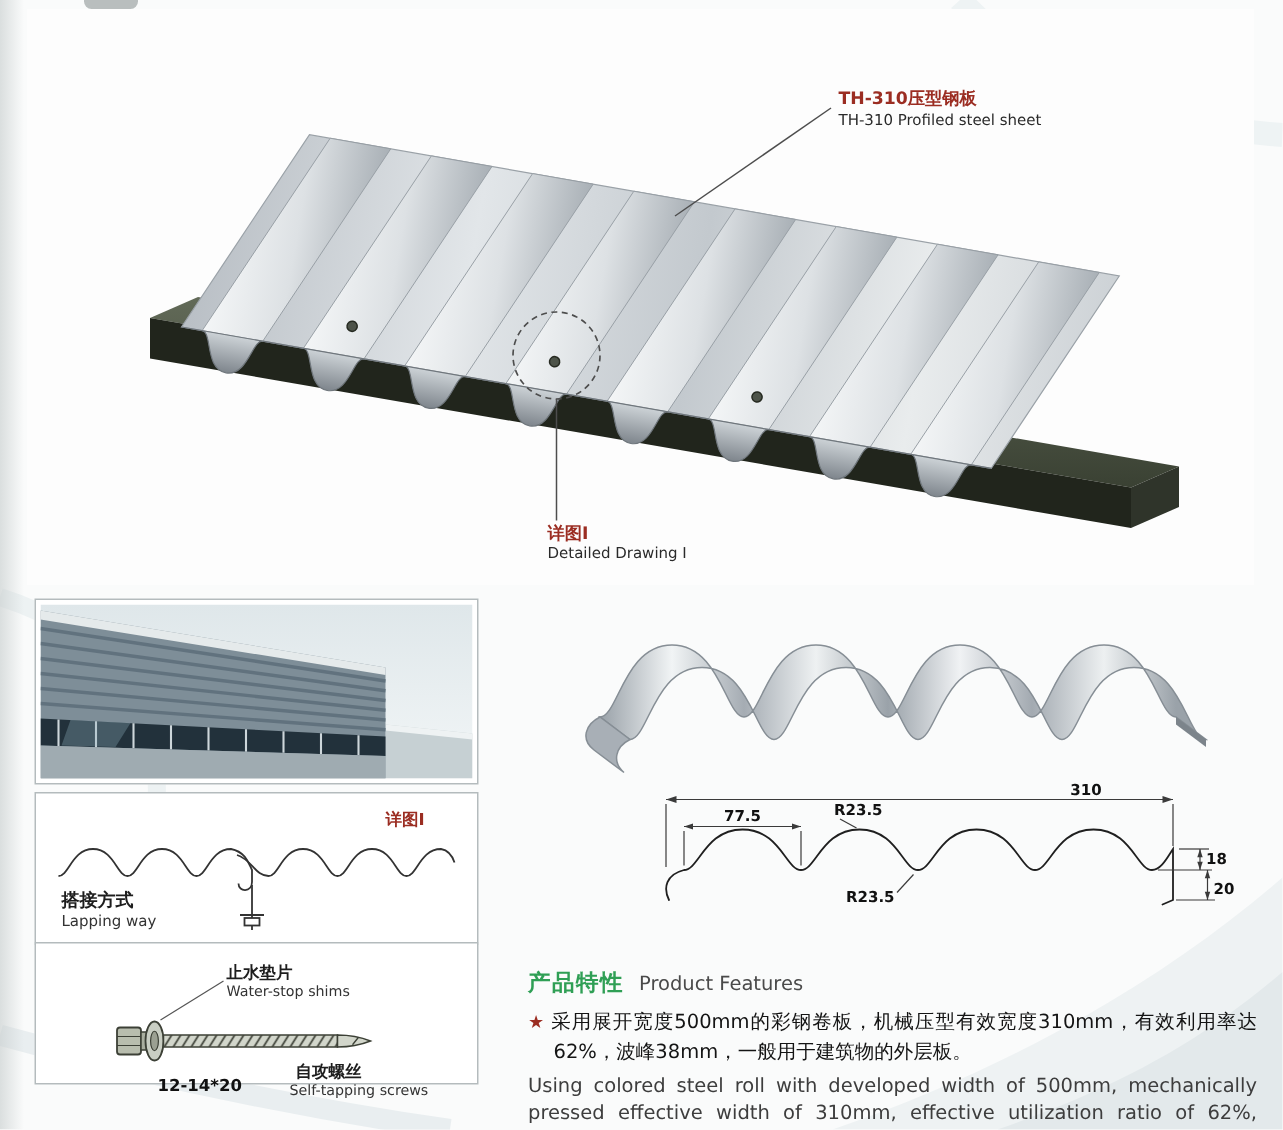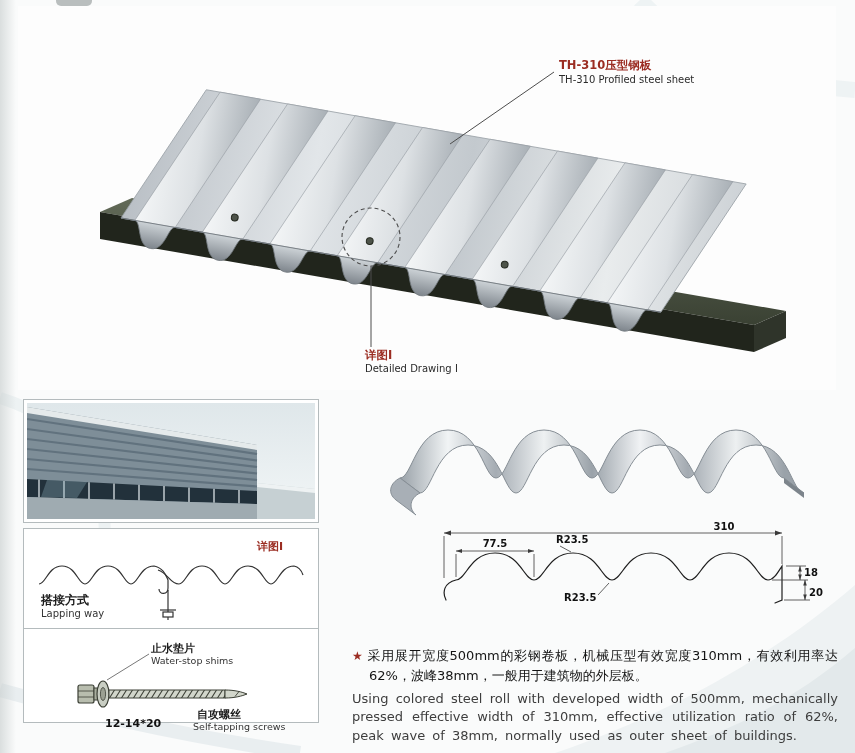--- a/index.html
+++ b/index.html
@@ -273,15 +273,19 @@
     <text x="316" y="10" font-size="10" fill="#111111" text-anchor="middle">310</text>
     <text x="87" y="27" font-size="10" fill="#111111" text-anchor="middle">77.5</text>
     <text x="148" y="23" font-size="10" fill="#111111">R23.5</text>
     <text x="156" y="81" font-size="10" fill="#111111">R23.5</text>
     <text x="396" y="56" font-size="10" fill="#111111">18</text>
     <text x="401" y="76" font-size="10" fill="#111111">20</text>
   </svg>
 </div>
 
 <div id="features" class="layer content">
+  <div class="heading">
+    <span class="h-zh">产品特性</span>
+    <span class="h-en">Product Features</span>
+  </div>
   <p class="p-zh"><span class="star">★</span><span>采用展开宽度500mm的彩钢卷板，机械压型有效宽度310mm，有效利用率达62%，波峰38mm，一般用于建筑物的外层板。</span></p>
   <p class="p-en">Using colored steel roll with developed width of 500mm, mechanically pressed effective width of 310mm, effective utilization ratio of 62%, peak wave of 38mm, normally used as outer sheet of buildings.</p>
 </div>
 
 </body></html>

